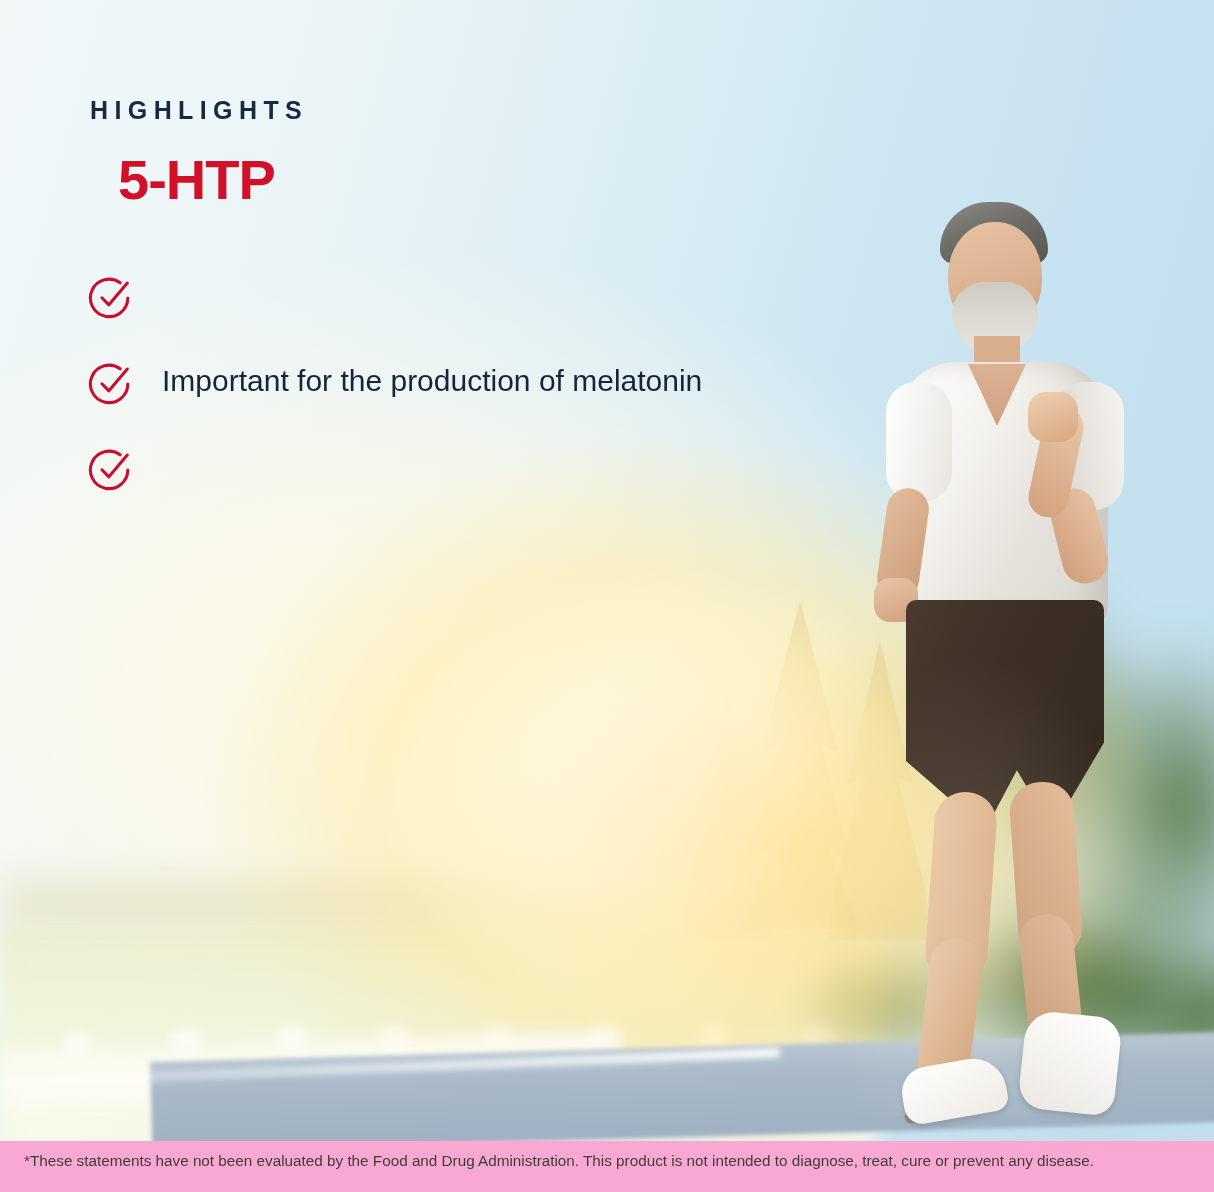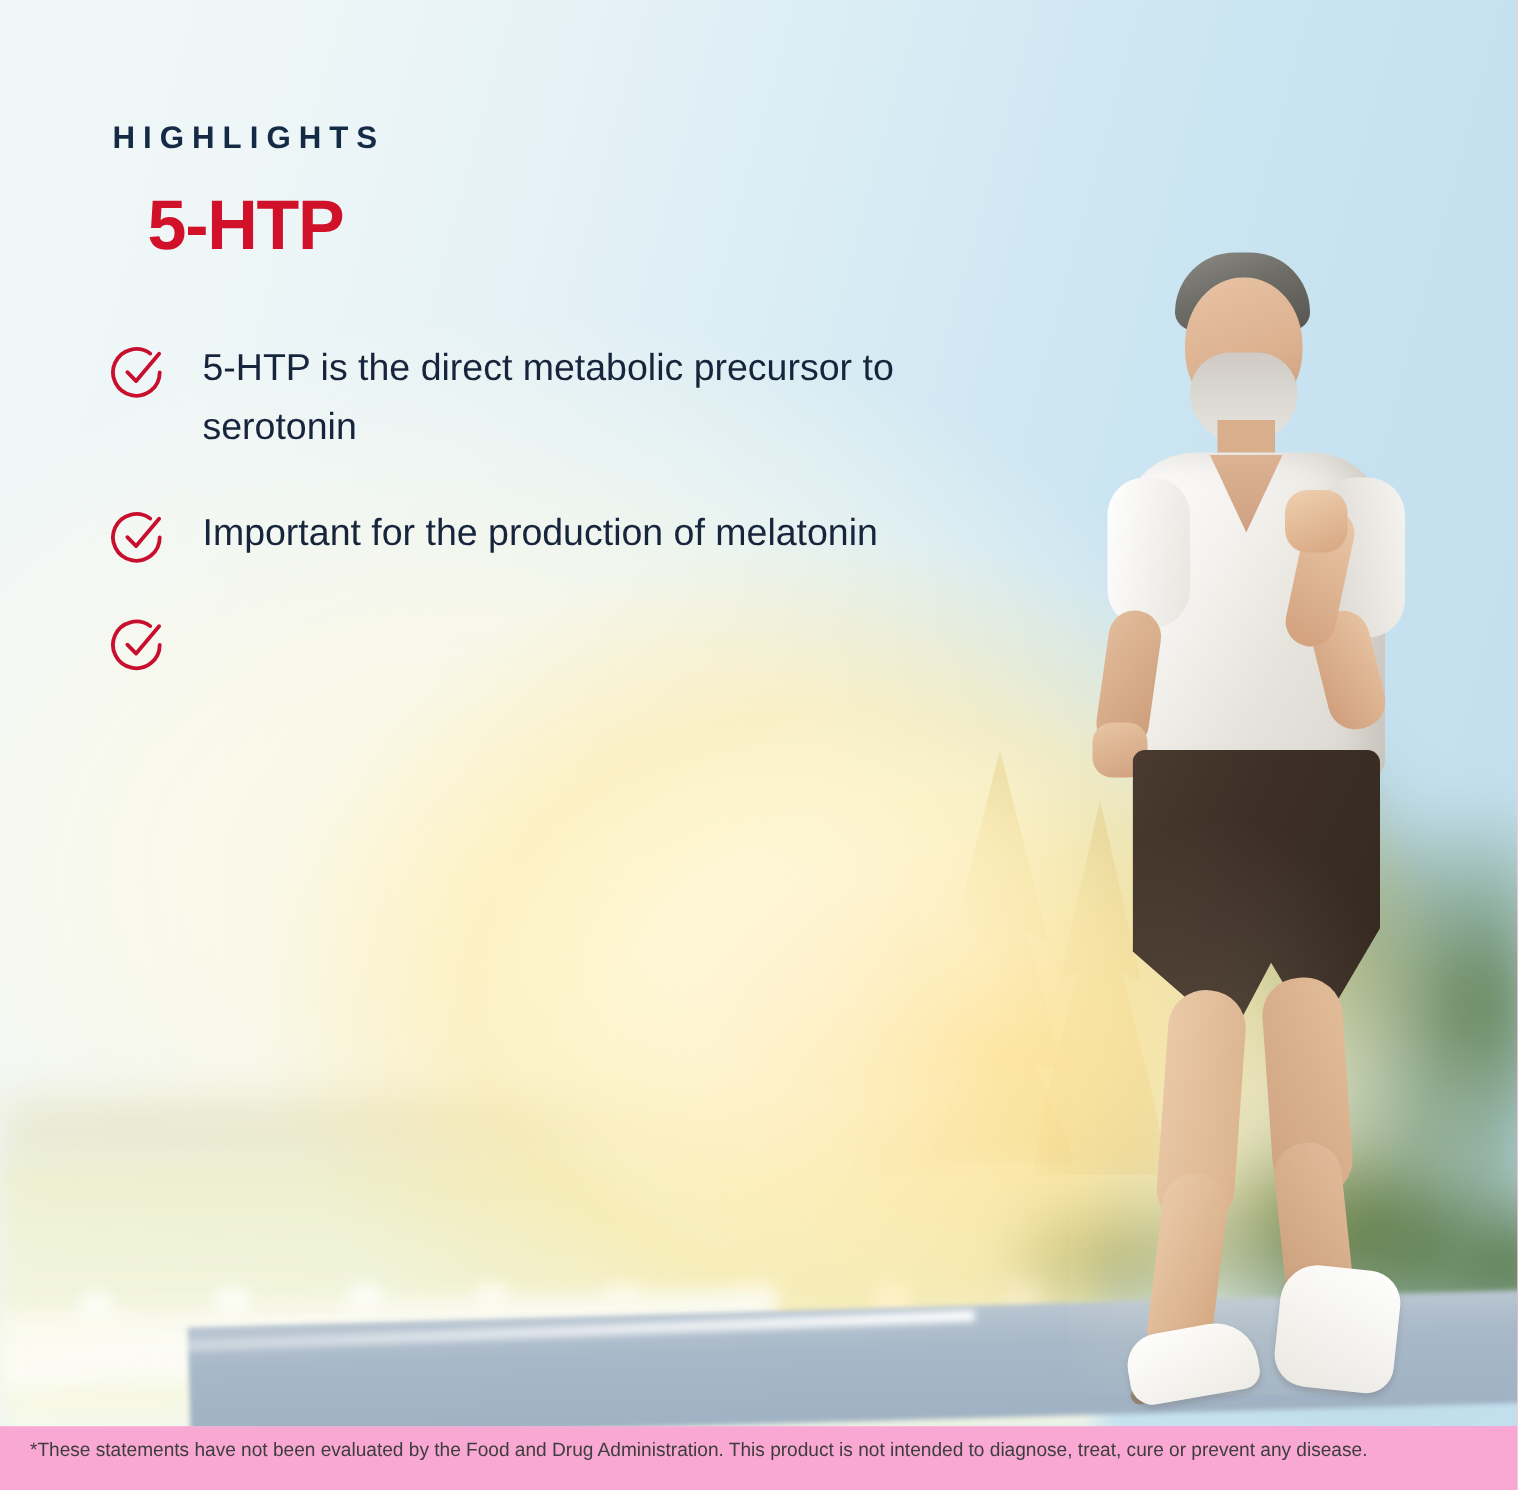--- a/index.html
+++ b/index.html
@@ -226,21 +226,20 @@
 
   <div class="bullets">
 
     <div class="bullet">
       <span class="chk">
         <svg viewBox="0 0 48 48" width="46" height="46" aria-hidden="true">
           <path d="M33.5 9.2A19.5 19.5 0 1 0 41.5 25" fill="none" stroke="#c8102e" stroke-width="3.2" stroke-linecap="round"></path>
           <path d="M14.5 24.8 L21.8 32.2 L41 9.4" fill="none" stroke="#c8102e" stroke-width="3.2" stroke-linecap="round" stroke-linejoin="round"></path>
         </svg>
       </span>
-      <span class="btext">5-HTP is the direct metabolic precursor to serotonin</span>
     </div>
 
     <div class="bullet">
       <span class="chk">
         <svg viewBox="0 0 48 48" width="46" height="46" aria-hidden="true">
           <path d="M33.5 9.2A19.5 19.5 0 1 0 41.5 25" fill="none" stroke="#c8102e" stroke-width="3.2" stroke-linecap="round"></path>
           <path d="M14.5 24.8 L21.8 32.2 L41 9.4" fill="none" stroke="#c8102e" stroke-width="3.2" stroke-linecap="round" stroke-linejoin="round"></path>
         </svg>
       </span>
       <span class="btext">Important for the production of melatonin</span>

